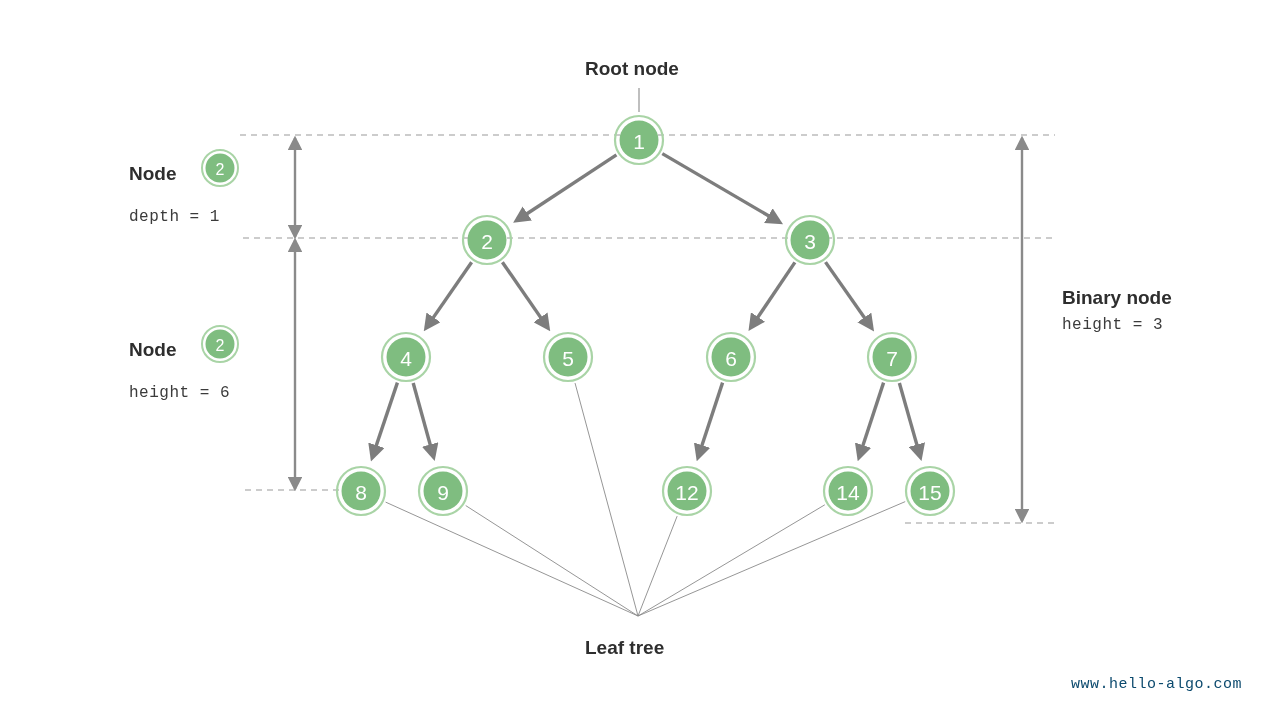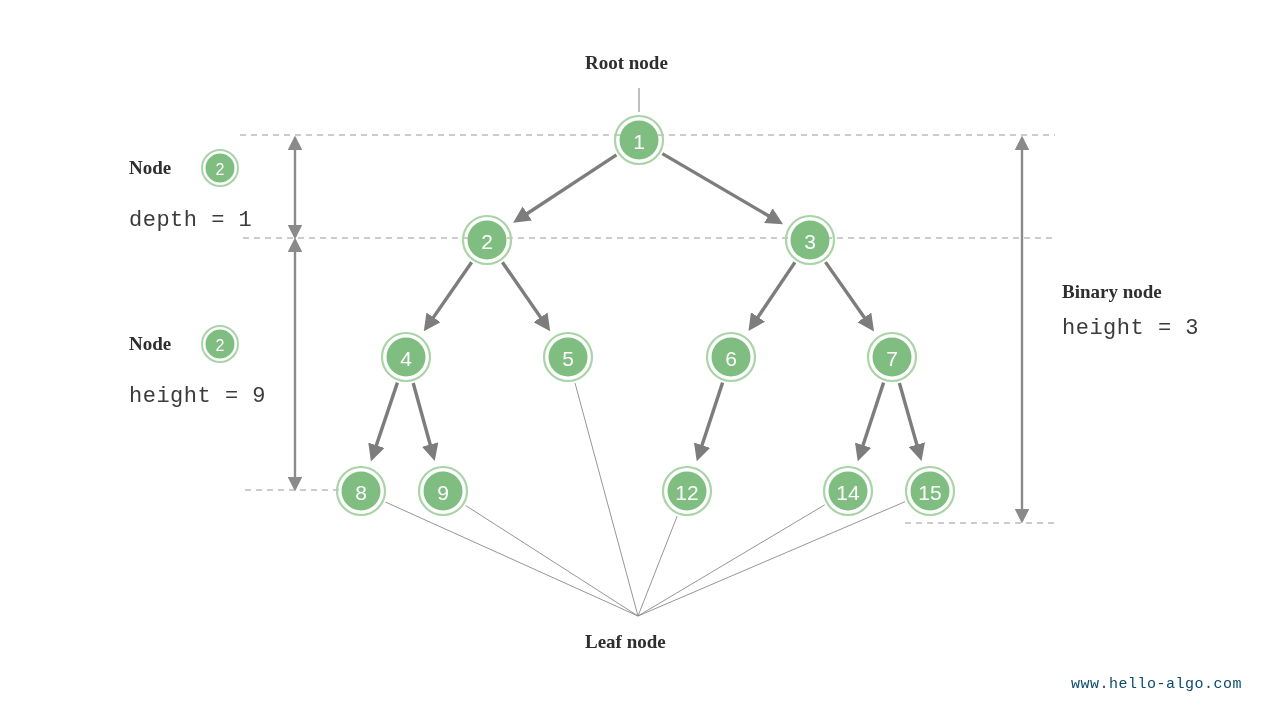--- a/index.html
+++ b/index.html
@@ -31,30 +31,31 @@
   }
   .badge-text {
     font-family: "Liberation Sans", sans-serif;
     font-size: 16px;
     fill: #ffffff;
     text-anchor: middle;
     dominant-baseline: central;
   }
   .bold-label {
     position: absolute;
-    font-family: Liberation Serif, serif;
+    font-family: Liberation Sans, sans-serif;
     font-weight: bold;
     font-size: 19px;
     color: #2e2e2e;
     white-space: nowrap;
+    margin-top: 6px;
   }
   .mono-label {
     position: absolute;
     font-family: "Liberation Mono", "DejaVu Sans Mono", monospace;
-    font-size: 22px;
+    font-size: 16px;
     color: #3b3b3b;
     white-space: nowrap;
     letter-spacing: 0.5px;
   }
   .watermark {
     position: absolute;
     font-family: "Liberation Mono", "DejaVu Sans Mono", monospace;
     font-size: 15px;
     color: #0c4a6e;
     white-space: nowrap;
@@ -185,26 +186,26 @@
         <g>
           <circle cx="220" cy="344" r="18" fill="none" stroke="#a9d4a6" stroke-width="2"></circle>
           <circle cx="220" cy="344" r="14.5" fill="#7fbd80" stroke="none"></circle>
           <text x="220" y="345" class="badge-text">2</text>
         </g>
       </g>
   </svg>
 
   <div class="bold-label" id="label-root" style="left:585px; top:52px;">Root node</div>
 
-  <div class="bold-label" id="label-leaf" style="left:585px; top:631px;">Leaf node</div>
+  <div class="bold-label" id="label-leaf" style="left:585px; top:631px;">Leaf tree</div>
 
   <div class="bold-label" id="label-right-title" style="left: 1062px; top: 281px;">Binary node</div>
   <div class="mono-label" id="label-right-detail" style="left: 1062px; top: 316px;">height = 3</div>
 
   <div class="bold-label" id="label-left-0a" style="left: 129px; top: 157px;">Node</div>
   <div class="mono-label" id="label-left-0b" style="left: 129px; top: 208px;">depth = 1</div>
 
   <div class="bold-label" id="label-left-1a" style="left: 129px; top: 333px;">Node</div>
-  <div class="mono-label" id="label-left-1b" style="left: 129px; top: 384px;">height = 9</div>
+  <div class="mono-label" id="label-left-1b" style="left: 129px; top: 384px;">height = 6</div>
 
   <div class="watermark" id="watermark" style="left:1071px; top:676px;">www.hello-algo.com</div>
 
 </div>
 
 </body></html>

